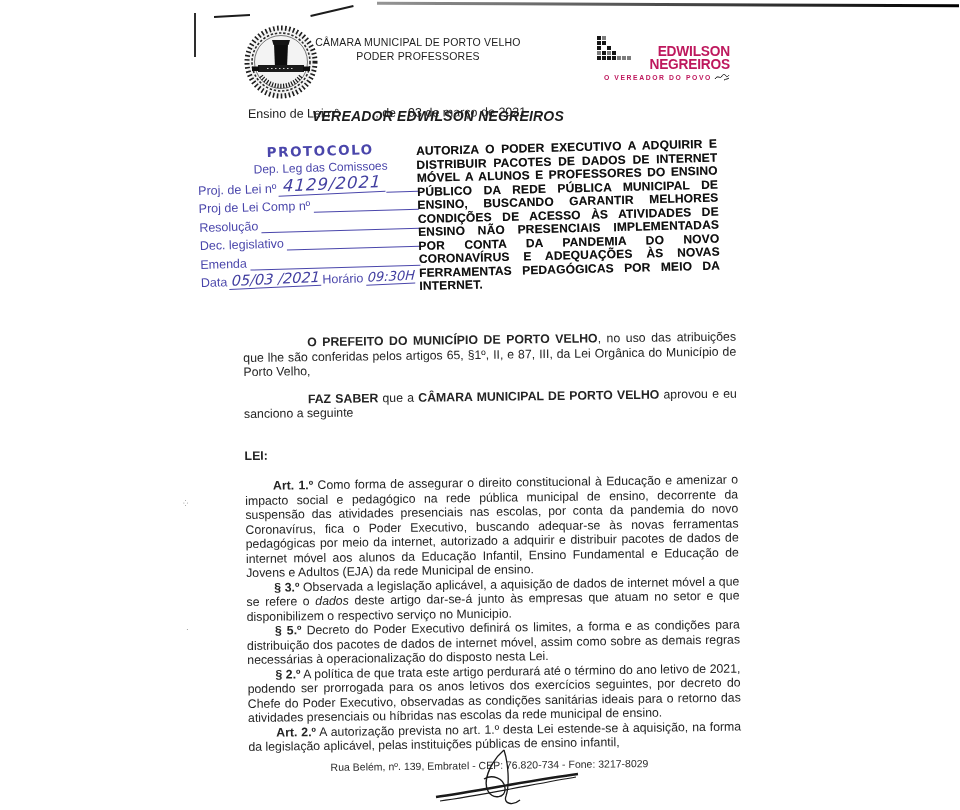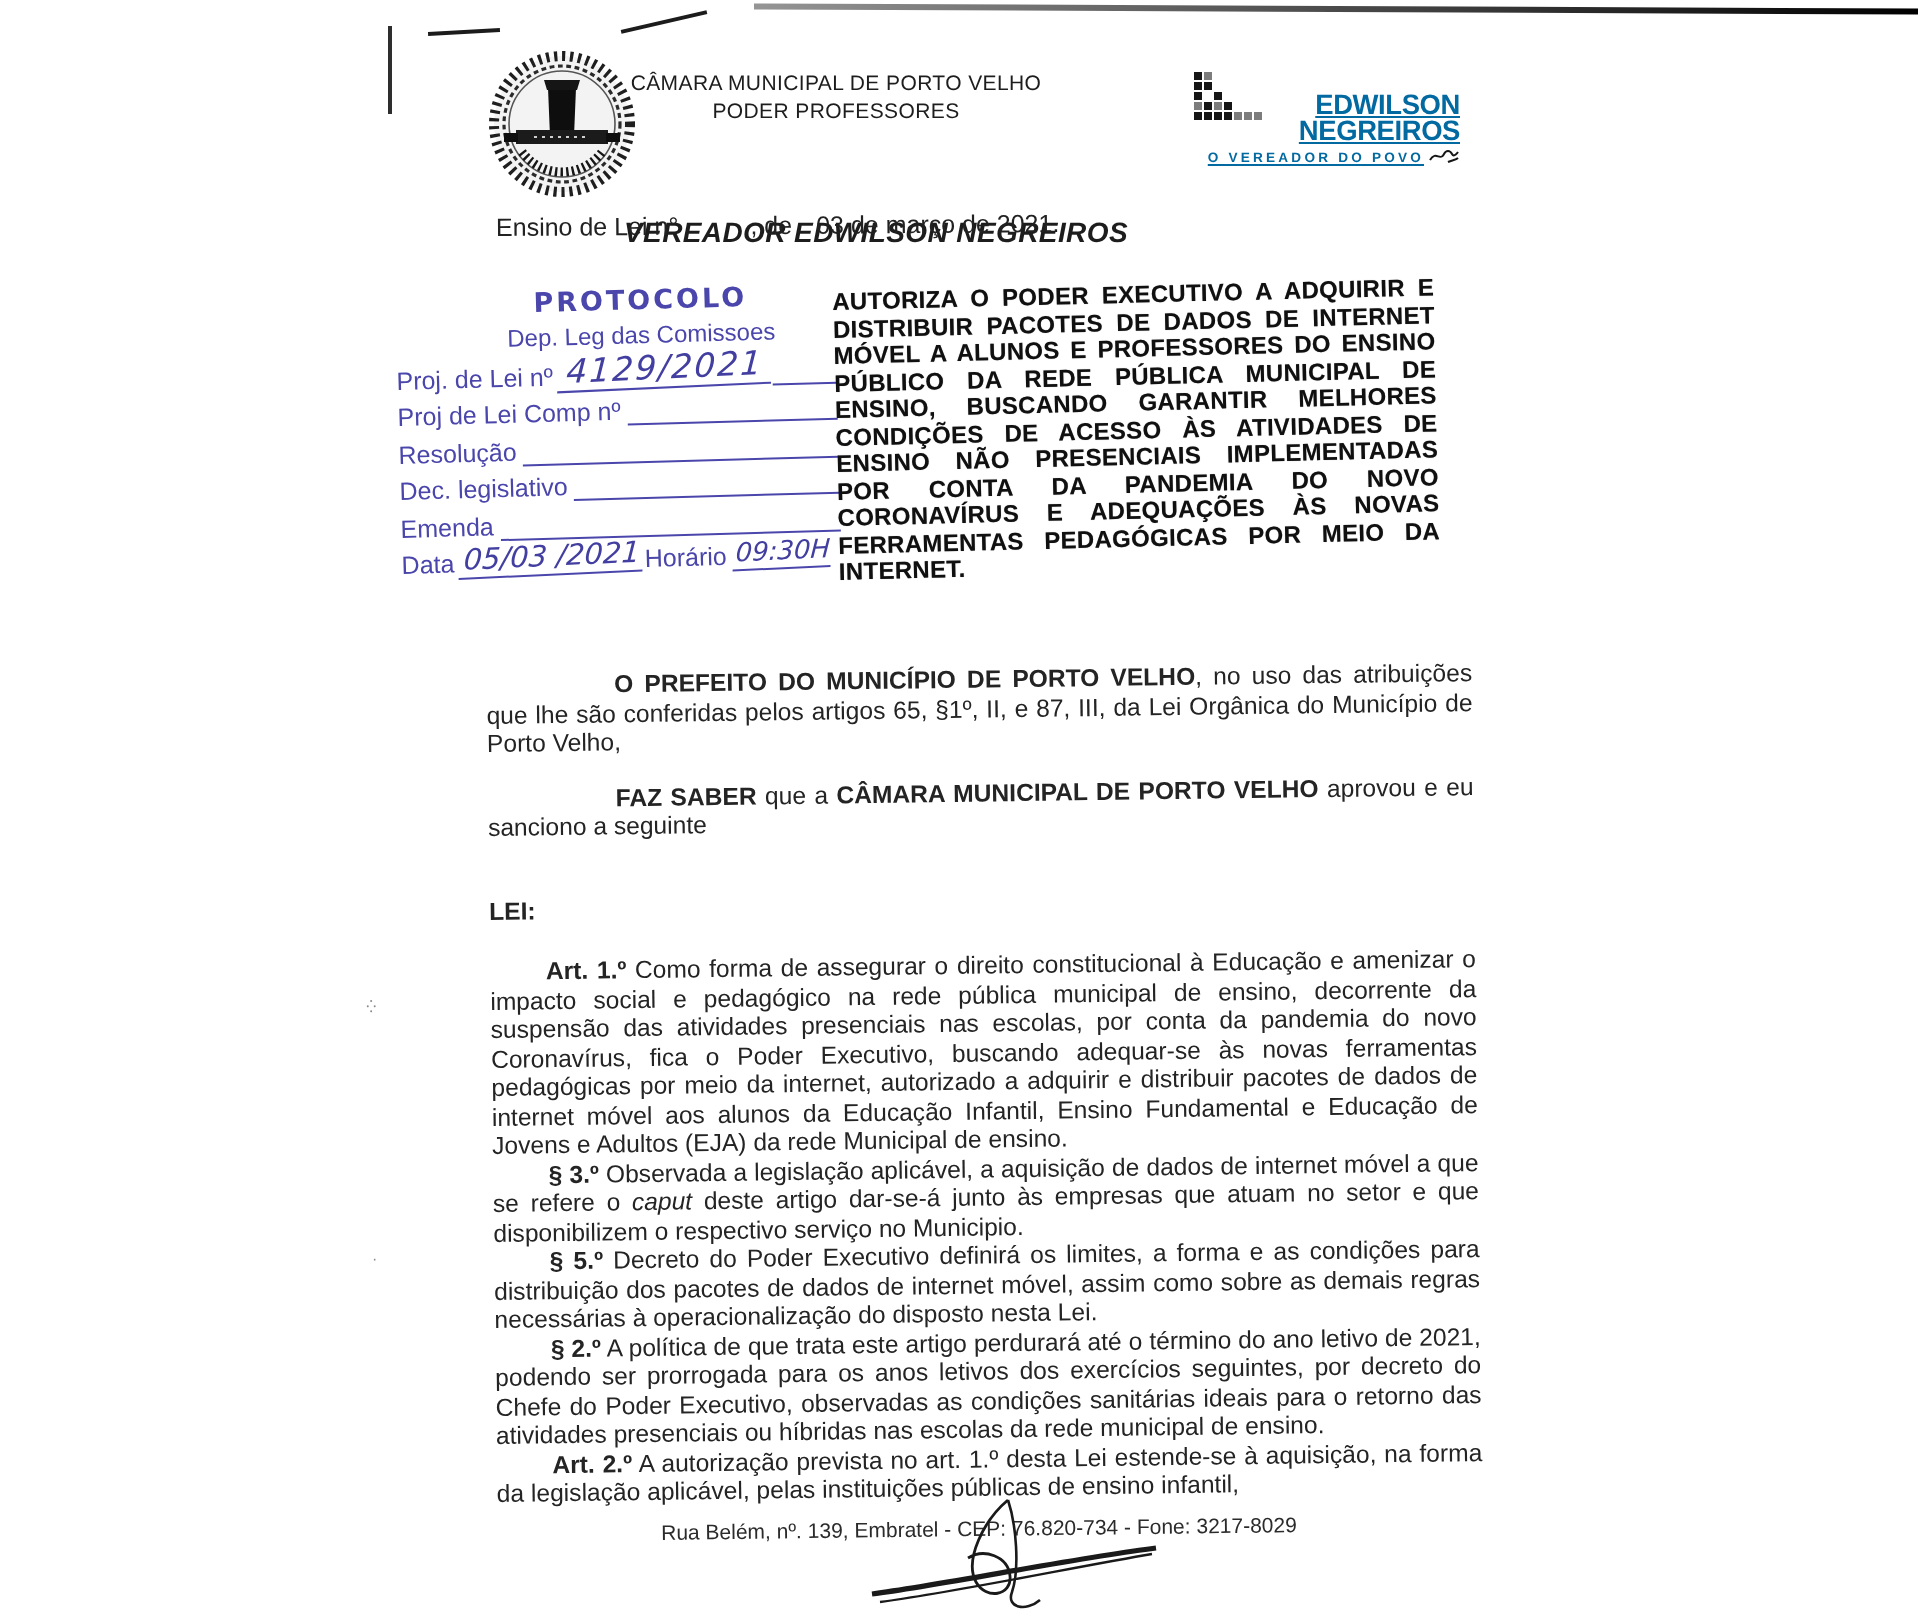--- a/index.html
+++ b/index.html
@@ -15,21 +15,21 @@
   .art-short{left:214px;top:15px;width:36px;height:2px;transform:rotate(-3deg);}
   .smudge{position:absolute;color:#8a8a8a;font-size:8px;line-height:7px;}
 
   
   .seal{position:absolute;left:243px;top:24px;width:76px;height:76px;}
   .org-block{position:absolute;left:312px;top:36px;width:212px;text-align:center;
     white-space:nowrap;color:#1d1d1d;}
   .org-line1,.org-line2{font-size:10.5px;line-height:13.5px;letter-spacing:.2px;}
   .org-line3{font-size:14px;line-height:14px;font-weight:bold;font-style:italic;letter-spacing:.2px;margin-top:46px;}
 
-  .logo{position:absolute;left:596px;top:30px;width:134px;color:#0369a1;text-decoration:underline;}
+  .logo{position:absolute;left:596px;top:30px;width:134px;color:#be185d;}
   .logo-top{display:flex;align-items:flex-end;}
   .logo-bars{flex:0 0 auto;margin-right:3px;}
   .logo-names{flex:1;text-align:right;font-weight:bold;font-size:14px;line-height:12.5px;
     letter-spacing:-.2px;transform:scaleX(.98);transform-origin:right;}
   .logo-tag{display:flex;align-items:center;justify-content:flex-end;margin-top:2px;
     font-size:6.8px;font-weight:bold;letter-spacing:1.6px;white-space:nowrap;}
   .logo-tag svg{margin-left:2px;}
 
   
   .doc-title{position:absolute;left:248px;top:106px;font-size:12.5px;color:#222;
@@ -187,21 +187,21 @@
     </div>
   </div>
 
   <div class="ementa">AUTORIZA O PODER EXECUTIVO A ADQUIRIR E DISTRIBUIR PACOTES DE DADOS DE INTERNET MÓVEL A ALUNOS E PROFESSORES DO ENSINO PÚBLICO DA REDE PÚBLICA MUNICIPAL DE ENSINO, BUSCANDO GARANTIR MELHORES CONDIÇÕES DE ACESSO ÀS ATIVIDADES DE ENSINO NÃO PRESENCIAIS IMPLEMENTADAS POR CONTA DA PANDEMIA DO NOVO CORONAVÍRUS E ADEQUAÇÕES ÀS NOVAS FERRAMENTAS PEDAGÓGICAS POR MEIO DA INTERNET.</div>
 
   <div class="doc-body">
     <p class="p-preamble"><span class="b">O PREFEITO DO MUNICÍPIO DE PORTO VELHO</span><span>, no uso das atribuições que lhe são conferidas pelos artigos 65, §1º, II, e 87, III, da Lei Orgânica do Município de Porto Velho,</span></p>
     <p class="p-fazsaber"><span class="b">FAZ SABER</span><span> que a </span><span class="b">CÂMARA MUNICIPAL DE PORTO VELHO</span><span> aprovou e eu sanciono a seguinte</span></p>
     <p class="p-lei">LEI:</p>
     <p class="p-art1 p-ind"><span class="b">Art. 1.º</span><span> Como forma de assegurar o direito constitucional à Educação e amenizar o impacto social e pedagógico na rede pública municipal de ensino, decorrente da suspensão das atividades presenciais nas escolas, por conta da pandemia do novo Coronavírus, fica o Poder Executivo, buscando adequar-se às novas ferramentas pedagógicas por meio da internet, autorizado a adquirir e distribuir pacotes de dados de internet móvel aos alunos da Educação Infantil, Ensino Fundamental e Educação de Jovens e Adultos (EJA) da rede Municipal de ensino.</span></p>
-    <p class="p-ind"><span class="b">§ 3.º</span><span> Observada a legislação aplicável, a aquisição de dados de internet móvel a que se refere o </span><span class="i">caput</span><span> deste artigo dar-se-á junto às empresas que atuam no setor e que disponibilizem o respectivo serviço no Municipio.</span></p>
+    <p class="p-ind"><span class="b">§ 3.º</span><span> Observada a legislação aplicável, a aquisição de dados de internet móvel a que se refere o </span><span class="i">dados</span><span> deste artigo dar-se-á junto às empresas que atuam no setor e que disponibilizem o respectivo serviço no Municipio.</span></p>
     <p class="p-ind"><span class="b">§ 5.º</span><span> Decreto do Poder Executivo definirá os limites, a forma e as condições para distribuição dos pacotes de dados de internet móvel, assim como sobre as demais regras necessárias à operacionalização do disposto nesta Lei.</span></p>
     <p class="p-ind"><span class="b">§ 2.º</span><span> A política de que trata este artigo perdurará até o término do ano letivo de 2021, podendo ser prorrogada para os anos letivos dos exercícios seguintes, por decreto do Chefe do Poder Executivo, observadas as condições sanitárias ideais para o retorno das atividades presenciais ou híbridas nas escolas da rede municipal de ensino.</span></p>
     <p class="p-ind"><span class="b">Art. 2.º</span><span> A autorização prevista no art. 1.º desta Lei estende-se à aquisição, na forma da legislação aplicável, pelas instituições públicas de ensino infantil,</span></p>
   </div>
 
   <div class="footer">Rua Belém, nº. 139, Embratel -  CEP: 76.820-734 - Fone: 3217-8029</div>
   <div class="signature">
     <svg width="170" height="62" viewBox="0 0 170 62">
       <path d="M18 51 C55 46 120 33 160 28" fill="none" stroke="#1a1a1a" stroke-width="2.6"></path>
       <path d="M22 55 C60 50 122 37 158 31" fill="none" stroke="#1a1a1a" stroke-width="1.2"></path>

